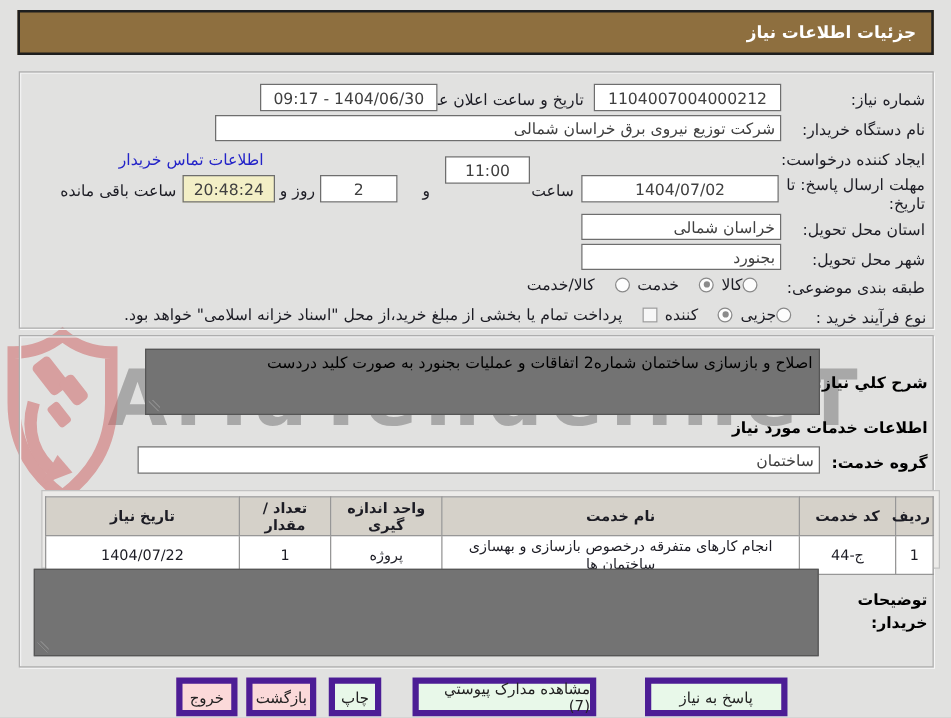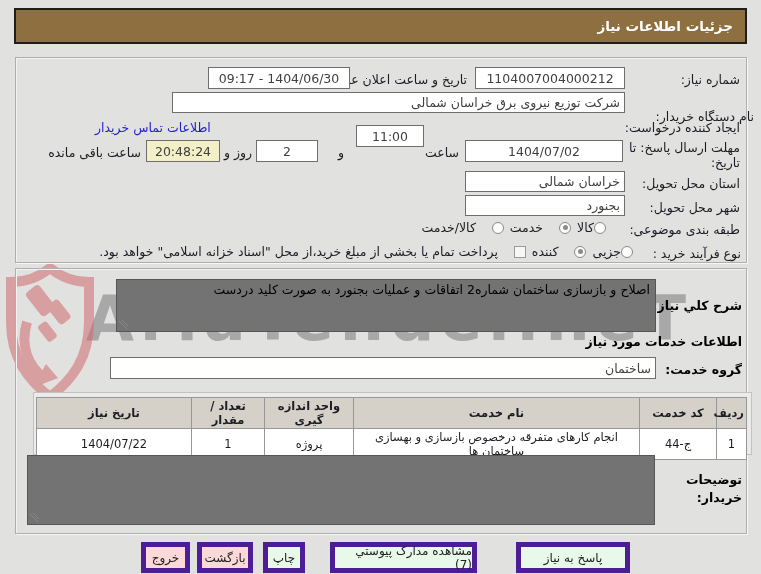--- a/index.html
+++ b/index.html
@@ -89,21 +89,21 @@
 
   <div class="lbl" style="right:21px;top:72px;">شماره نیاز:</div>
   <div class="box center" style="left:475px;top:67px;width:150px;height:22px;">
     <span>1104007004000212</span>
   </div>
   <div class="lbl" style="right:294px;top:72px;">تاریخ و ساعت اعلان عمومی:</div>
   <div class="box center" style="left:208px;top:67px;width:142px;height:22px;">
     <span>1404/06/30 - 09:17</span>
   </div>
 
-  <div class="lbl" style="right:7px;top:96px;margin-top:13px;">نام دستگاه خریدار:</div>
+  <div class="lbl" style="right:21px;top:96px;">نام دستگاه خریدار:</div>
   <div class="box right" style="left:172px;top:92px;width:453px;height:21px;">
     <span>شرکت توزیع نیروی برق خراسان شمالی</span>
   </div>
 
   <div class="lbl" style="right:21px;top:120px;">ایجاد کننده درخواست:</div>
   <div class="link" style="left:95px;top:120px;">اطلاعات تماس خریدار</div>
 
   <div class="lbl" style="right:21px;top:140px;">مهلت ارسال پاسخ: تا</div>
   <div class="lbl" style="right:21px;top:155px;">تاریخ:</div>
   <div class="box center" style="left:465px;top:140px;width:158px;height:22px;">

